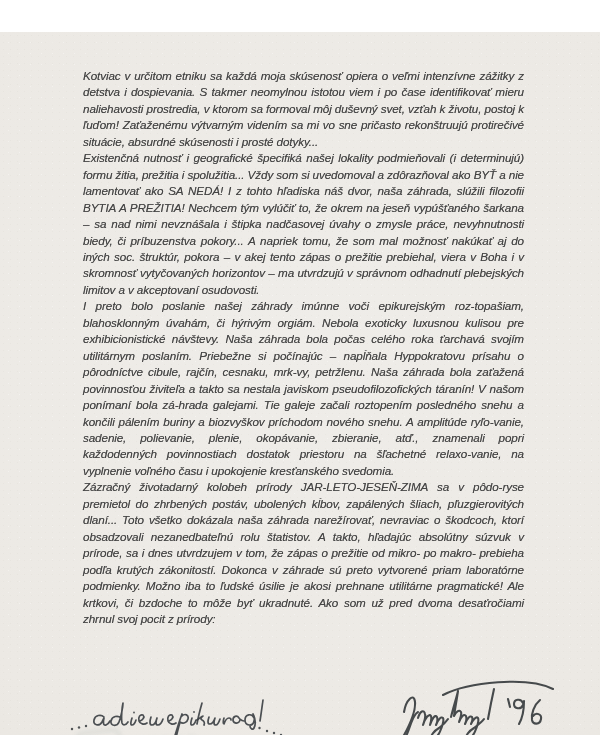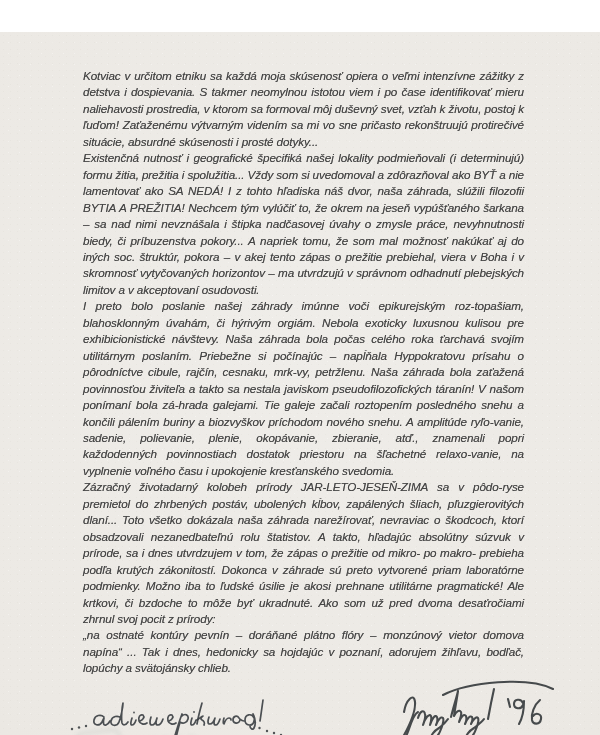--- a/index.html
+++ b/index.html
@@ -45,21 +45,20 @@
 </head>
 <body>
 
 <div class="paper">
 
   <div class="text-block">
     <p>Kotviac v určitom etniku sa každá moja skúsenosť opiera o veľmi intenzívne zážitky z detstva i dospievania. S takmer neomylnou istotou viem i po čase identifikovať mieru naliehavosti prostredia, v ktorom sa formoval môj duševný svet, vzťah k životu, postoj k ľuďom! Zaťaženému výtvarným videním sa mi vo sne pričasto rekonštruujú protirečivé situácie, absurdné skúsenosti i prosté dotyky...</p>
     <p>Existenčná nutnosť i geografické špecifiká našej lokality podmieňovali (i determinujú) formu žitia, prežitia i spolužitia... Vždy som si uvedomoval a zdôrazňoval ako BYŤ a nie lamentovať ako SA NEDÁ! I z tohto hľadiska náš dvor, naša záhrada, slúžili filozofii BYTIA A PREŽITIA! Nechcem tým vylúčiť to, že okrem na jeseň vypúšťaného šarkana – sa nad nimi nevznášala i štipka nadčasovej úvahy o zmysle práce, nevyhnutnosti biedy, či príbuzenstva pokory... A napriek tomu, že som mal možnosť nakúkať aj do iných soc. štruktúr, pokora – v akej tento zápas o prežitie prebiehal, viera v Boha i v skromnosť vytyčovaných horizontov – ma utvrdzujú v správnom odhadnutí plebejských limitov a v akceptovaní osudovosti.</p>
     <p>I preto bolo poslanie našej záhrady imúnne voči epikurejským roz-topašiam, blahosklonným úvahám, či hýrivým orgiám. Nebola exoticky luxusnou kulisou pre exhibicionistické návštevy. Naša záhrada bola počas celého roka ťarchavá svojím utilitárnym poslaním. Priebežne si počínajúc – napĺňala Hyppokratovu prísahu o pôrodníctve cibule, rajčín, cesnaku, mrk-vy, petržlenu. Naša záhrada bola zaťažená povinnosťou živiteľa a takto sa nestala javiskom pseudofilozofických táranín! V našom ponímaní bola zá-hrada galejami. Tie galeje začali roztopením posledného snehu a končili pálením buriny a biozvyškov príchodom nového snehu. A amplitúde ryľo-vanie, sadenie, polievanie, plenie, okopávanie, zbieranie, atď., znamenali popri každodenných povinnostiach dostatok priestoru na šľachetné relaxo-vanie, na vyplnenie voľného času i upokojenie kresťanského svedomia.</p>
     <p>Zázračný životadarný kolobeh prírody JAR-LETO-JESEŇ-ZIMA sa v pôdo-ryse premietol do zhrbených postáv, ubolených kĺbov, zapálených šliach, pľuzgierovitých dlaní... Toto všetko dokázala naša záhrada narežírovať, nevraviac o škodcoch, ktorí obsadzovali nezanedbateľnú rolu štatistov. A takto, hľadajúc absolútny súzvuk v prírode, sa i dnes utvrdzujem v tom, že zápas o prežitie od mikro- po makro- prebieha podľa krutých zákonitostí. Dokonca v záhrade sú preto vytvorené priam laboratórne podmienky. Možno iba to ľudské úsilie je akosi prehnane utilitárne pragmatické! Ale krtkovi, či bzdoche to môže byť ukradnuté. Ako som už pred dvoma desaťročiami zhrnul svoj pocit z prírody:</p>
-    <p>„na ostnaté kontúry pevnín – doráňané plátno flóry – monzúnový vietor domova napína“ ... Tak i dnes, hedonicky sa hojdajúc v poznaní, adorujem žihľavu, bodľač, lopúchy a svätojánsky chlieb.</p>
   </div>
 
   <div class="ghost1"></div>
   <div class="ghost2"></div>
 
   <svg class="hand" style="left:66px;top:658px" width="225" height="55" viewBox="0 0 225 55" aria-label="... adieu epikuros!...">
     <circle class="inkdot" cx="6" cy="39" r="1.2"></circle>
     <circle class="inkdot" cx="13" cy="37.5" r="1.2"></circle>
     <circle class="inkdot" cx="20" cy="36" r="1.2"></circle>
 

